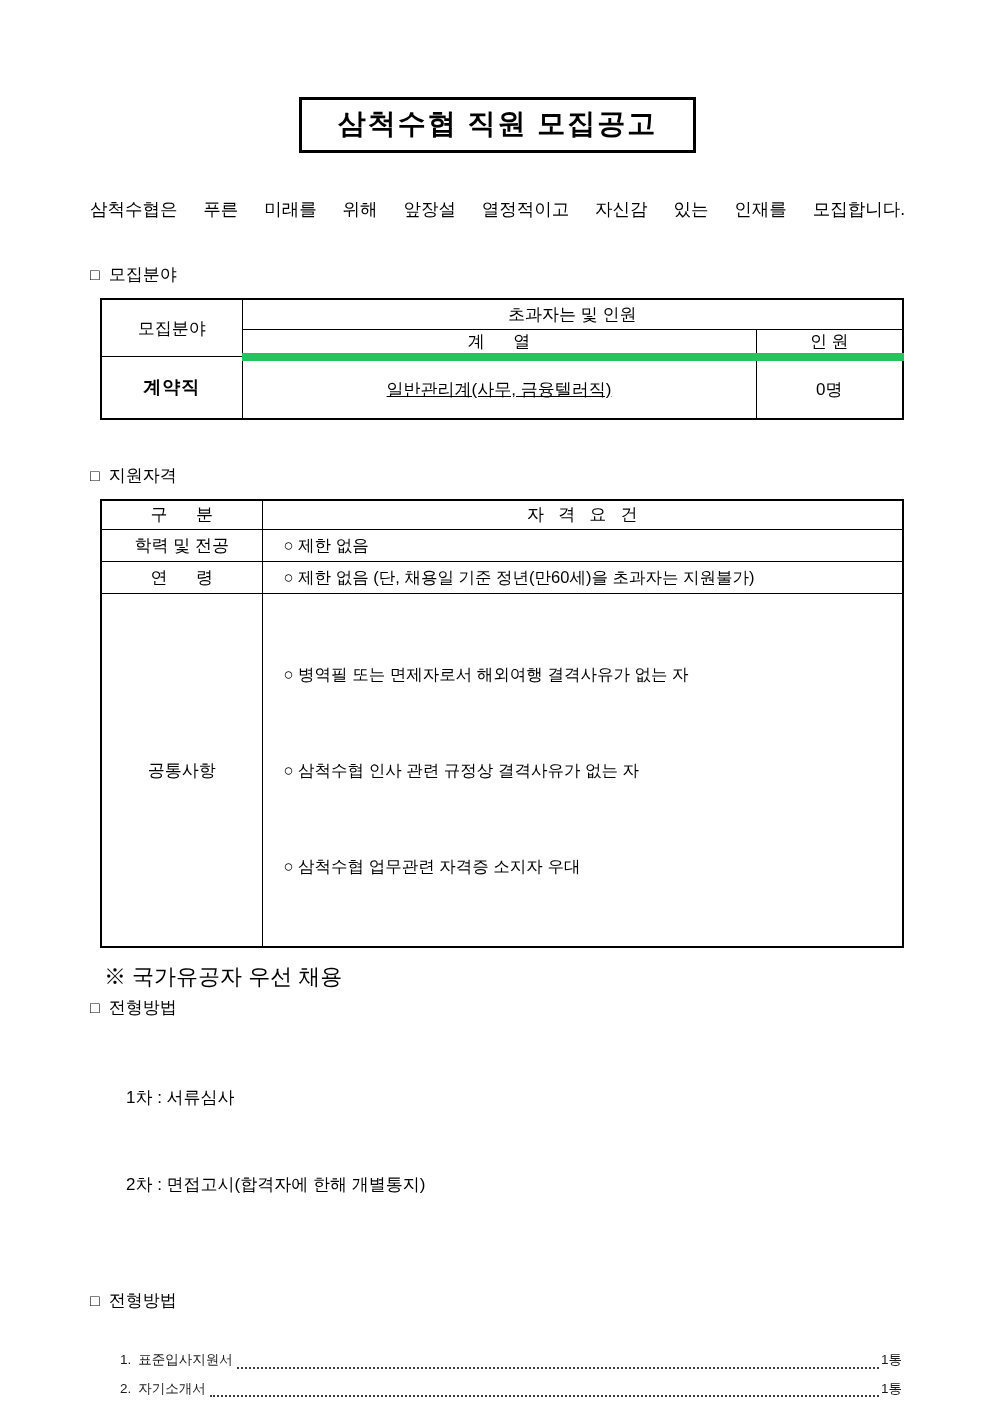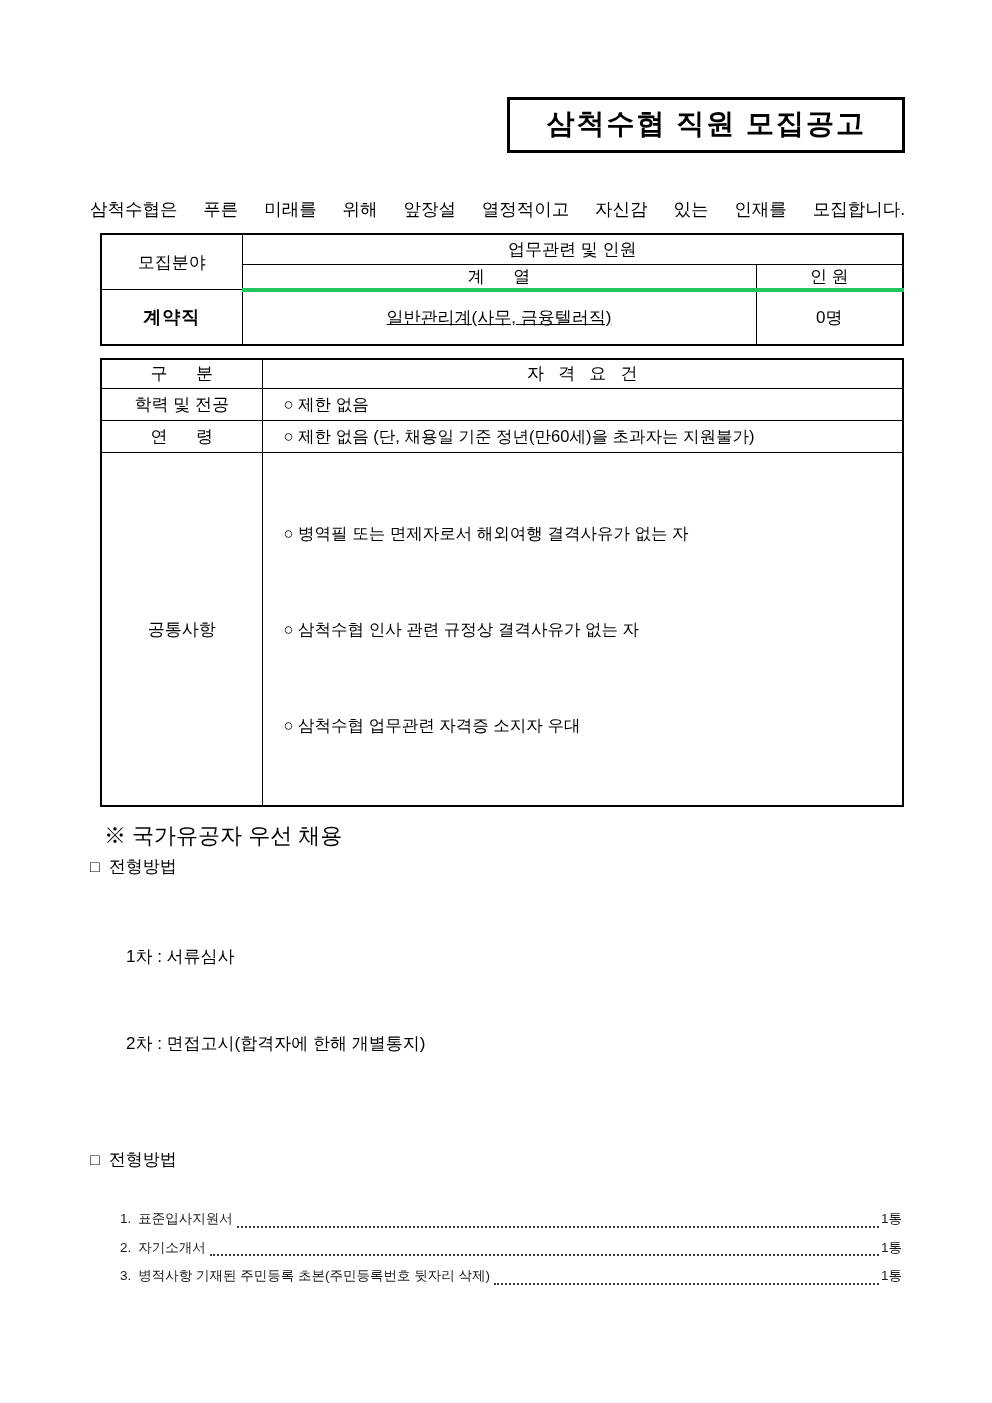--- a/index.html
+++ b/index.html
@@ -6,21 +6,21 @@
   html, body { margin: 0; padding: 0; }
   body {
     width: 992px; height: 1403px;
     background: #ffffff; color: #000000;
     font-family: "Liberation Sans", sans-serif;
     overflow: hidden;
   }
   .page { padding: 97px 87px 0 90px; }
 
   
-  .title-wrap { text-align: right; }
+  .title-wrap { text-align: center; }
   .title-box {
     display: inline-block;
     border: 3px solid #000;
     font-size: 28px; font-weight: 600; letter-spacing: 2px;
     padding: 5px 36px 7px;
     white-space: pre;
   }
 
   
   .intro {
@@ -45,22 +45,22 @@
     table-layout: fixed;
     border: 2px solid #000;
   }
   td {
     border: 1px solid #000;
     text-align: center; vertical-align: middle;
     font-size: 17px; white-space: pre;
     padding: 0;
   }
   .t1 .r-group td { height: 30px; }
-  .t1 .r-sub td   { height: 18px; border-bottom: 4px solid #22c55e; }
-  .t1 .r-data td  { height: 55px; }
+  .t1 .r-sub td   { height: 18px; border-bottom: 8px solid #22c55e; }
+  .t1 .r-data td  { height: 62px; }
   .t1 .cat { font-weight: 700; font-size: 18px; letter-spacing: 1px; }
   .t1 .und { text-decoration: underline; }
 
   .t2 .r-head td { height: 30px; }
   .t2 .r-line td { height: 32px; }
   .t2 .r-big td  { height: 135px; }
   .t2 td.left { text-align: left; padding-left: 21px; font-size: 16.5px; }
   .t2 .multi { line-height: 32px; border-radius: 27px; }
 
   
@@ -78,44 +78,50 @@
 <body>
 
 <div class="page">
 
   <div class="title-wrap">
     <div class="title-box">삼척수협 직원 모집공고</div>
   </div>
 
   <p class="intro">삼척수협은 푸른 미래를 위해 앞장설 열정적이고 자신감 있는 인재를 모집합니다.</p>
 
+  <div class="heading h-recruit">
+    <span class="sq">□</span><span>모집분야</span>
+  </div>
 
   <table class="t1">
     <colgroup>
         <col style="width:141px">
         <col style="width:514px">
         <col style="width:147px">
       </colgroup>
     <tbody>
         <tr class="r-group">
       <td rowspan="2">모집분야</td>
-      <td colspan="2">업무관련 및 인원</td>
+      <td colspan="2">초과자는 및 인원</td>
     </tr>
     <tr class="r-sub">
       <td>계      열</td>
       <td>인 원</td>
     </tr>
     <tr class="r-data">
       <td class="cat">계약직</td>
       <td class="und">일반관리계(사무, 금융텔러직)</td>
       <td>0명</td>
     </tr>
   </tbody>
     </table>
 
+  <div class="heading h-qual">
+    <span class="sq">□</span><span>지원자격</span>
+  </div>
 
   <table class="t2">
     <colgroup>
         <col style="width:161px">
         <col style="width:641px">
       </colgroup>
     <tbody>
         <tr class="r-head">
       <td>구      분</td>
       <td>자   격   요   건</td>

